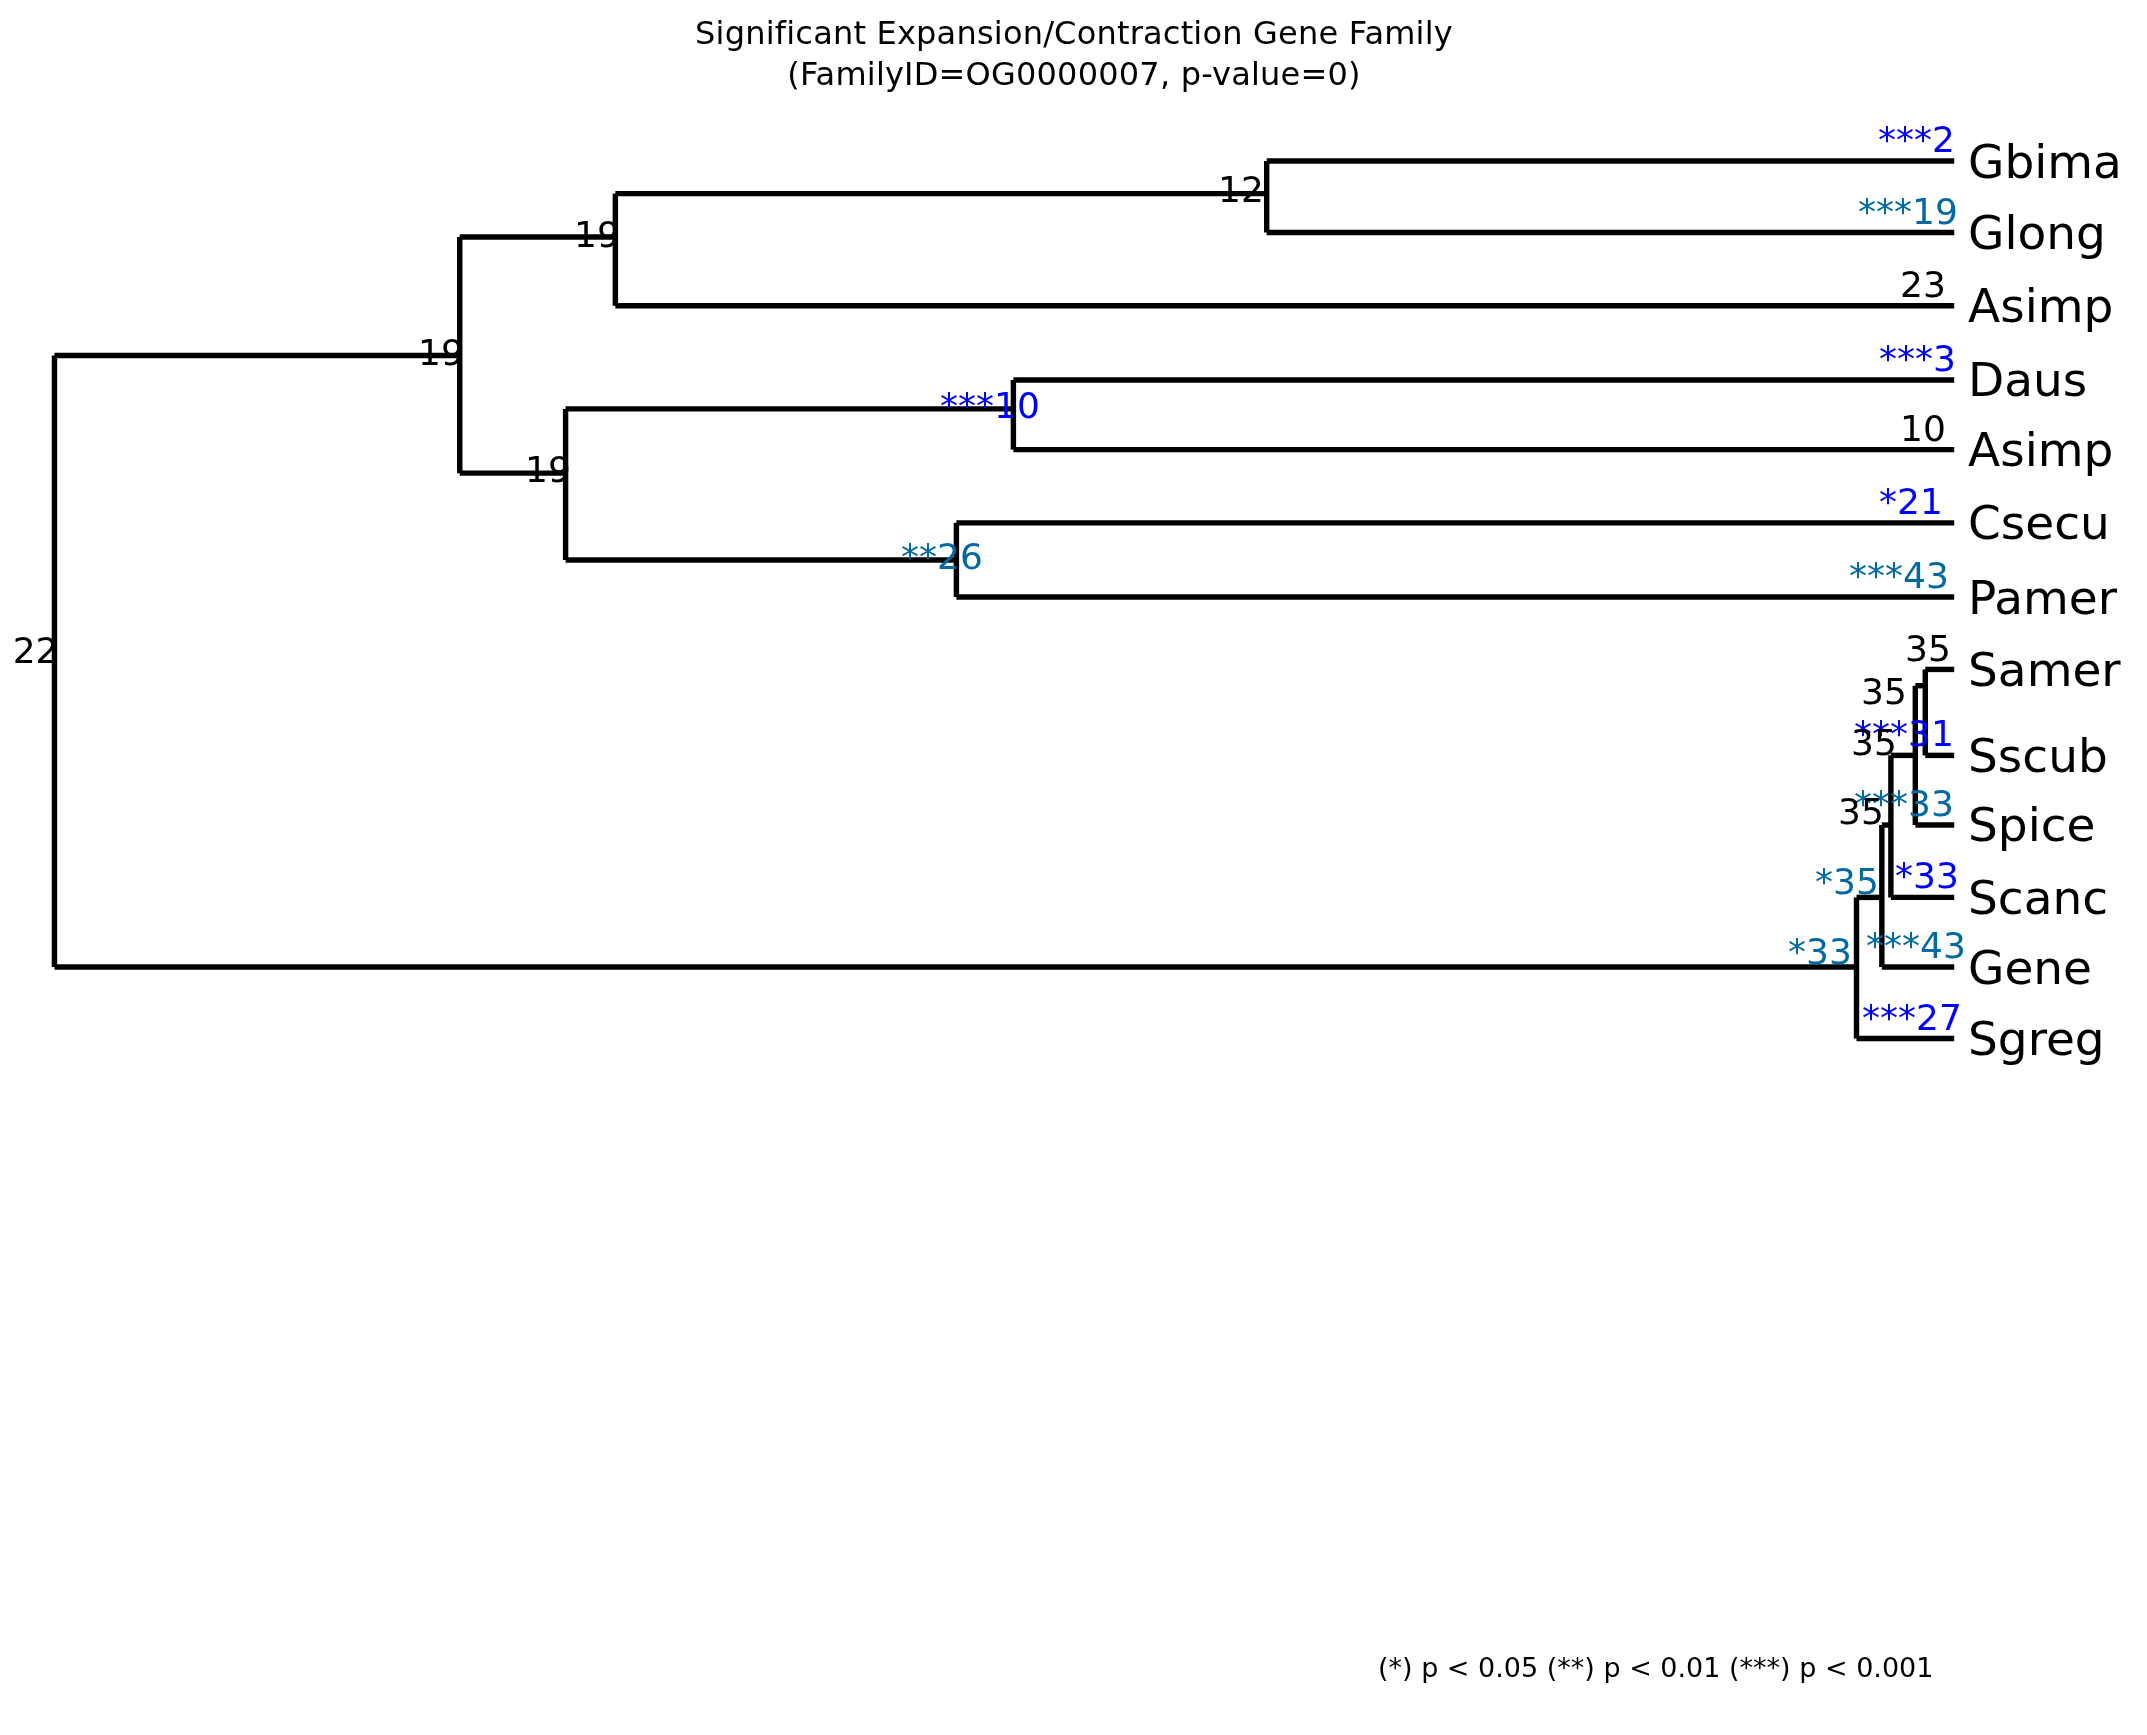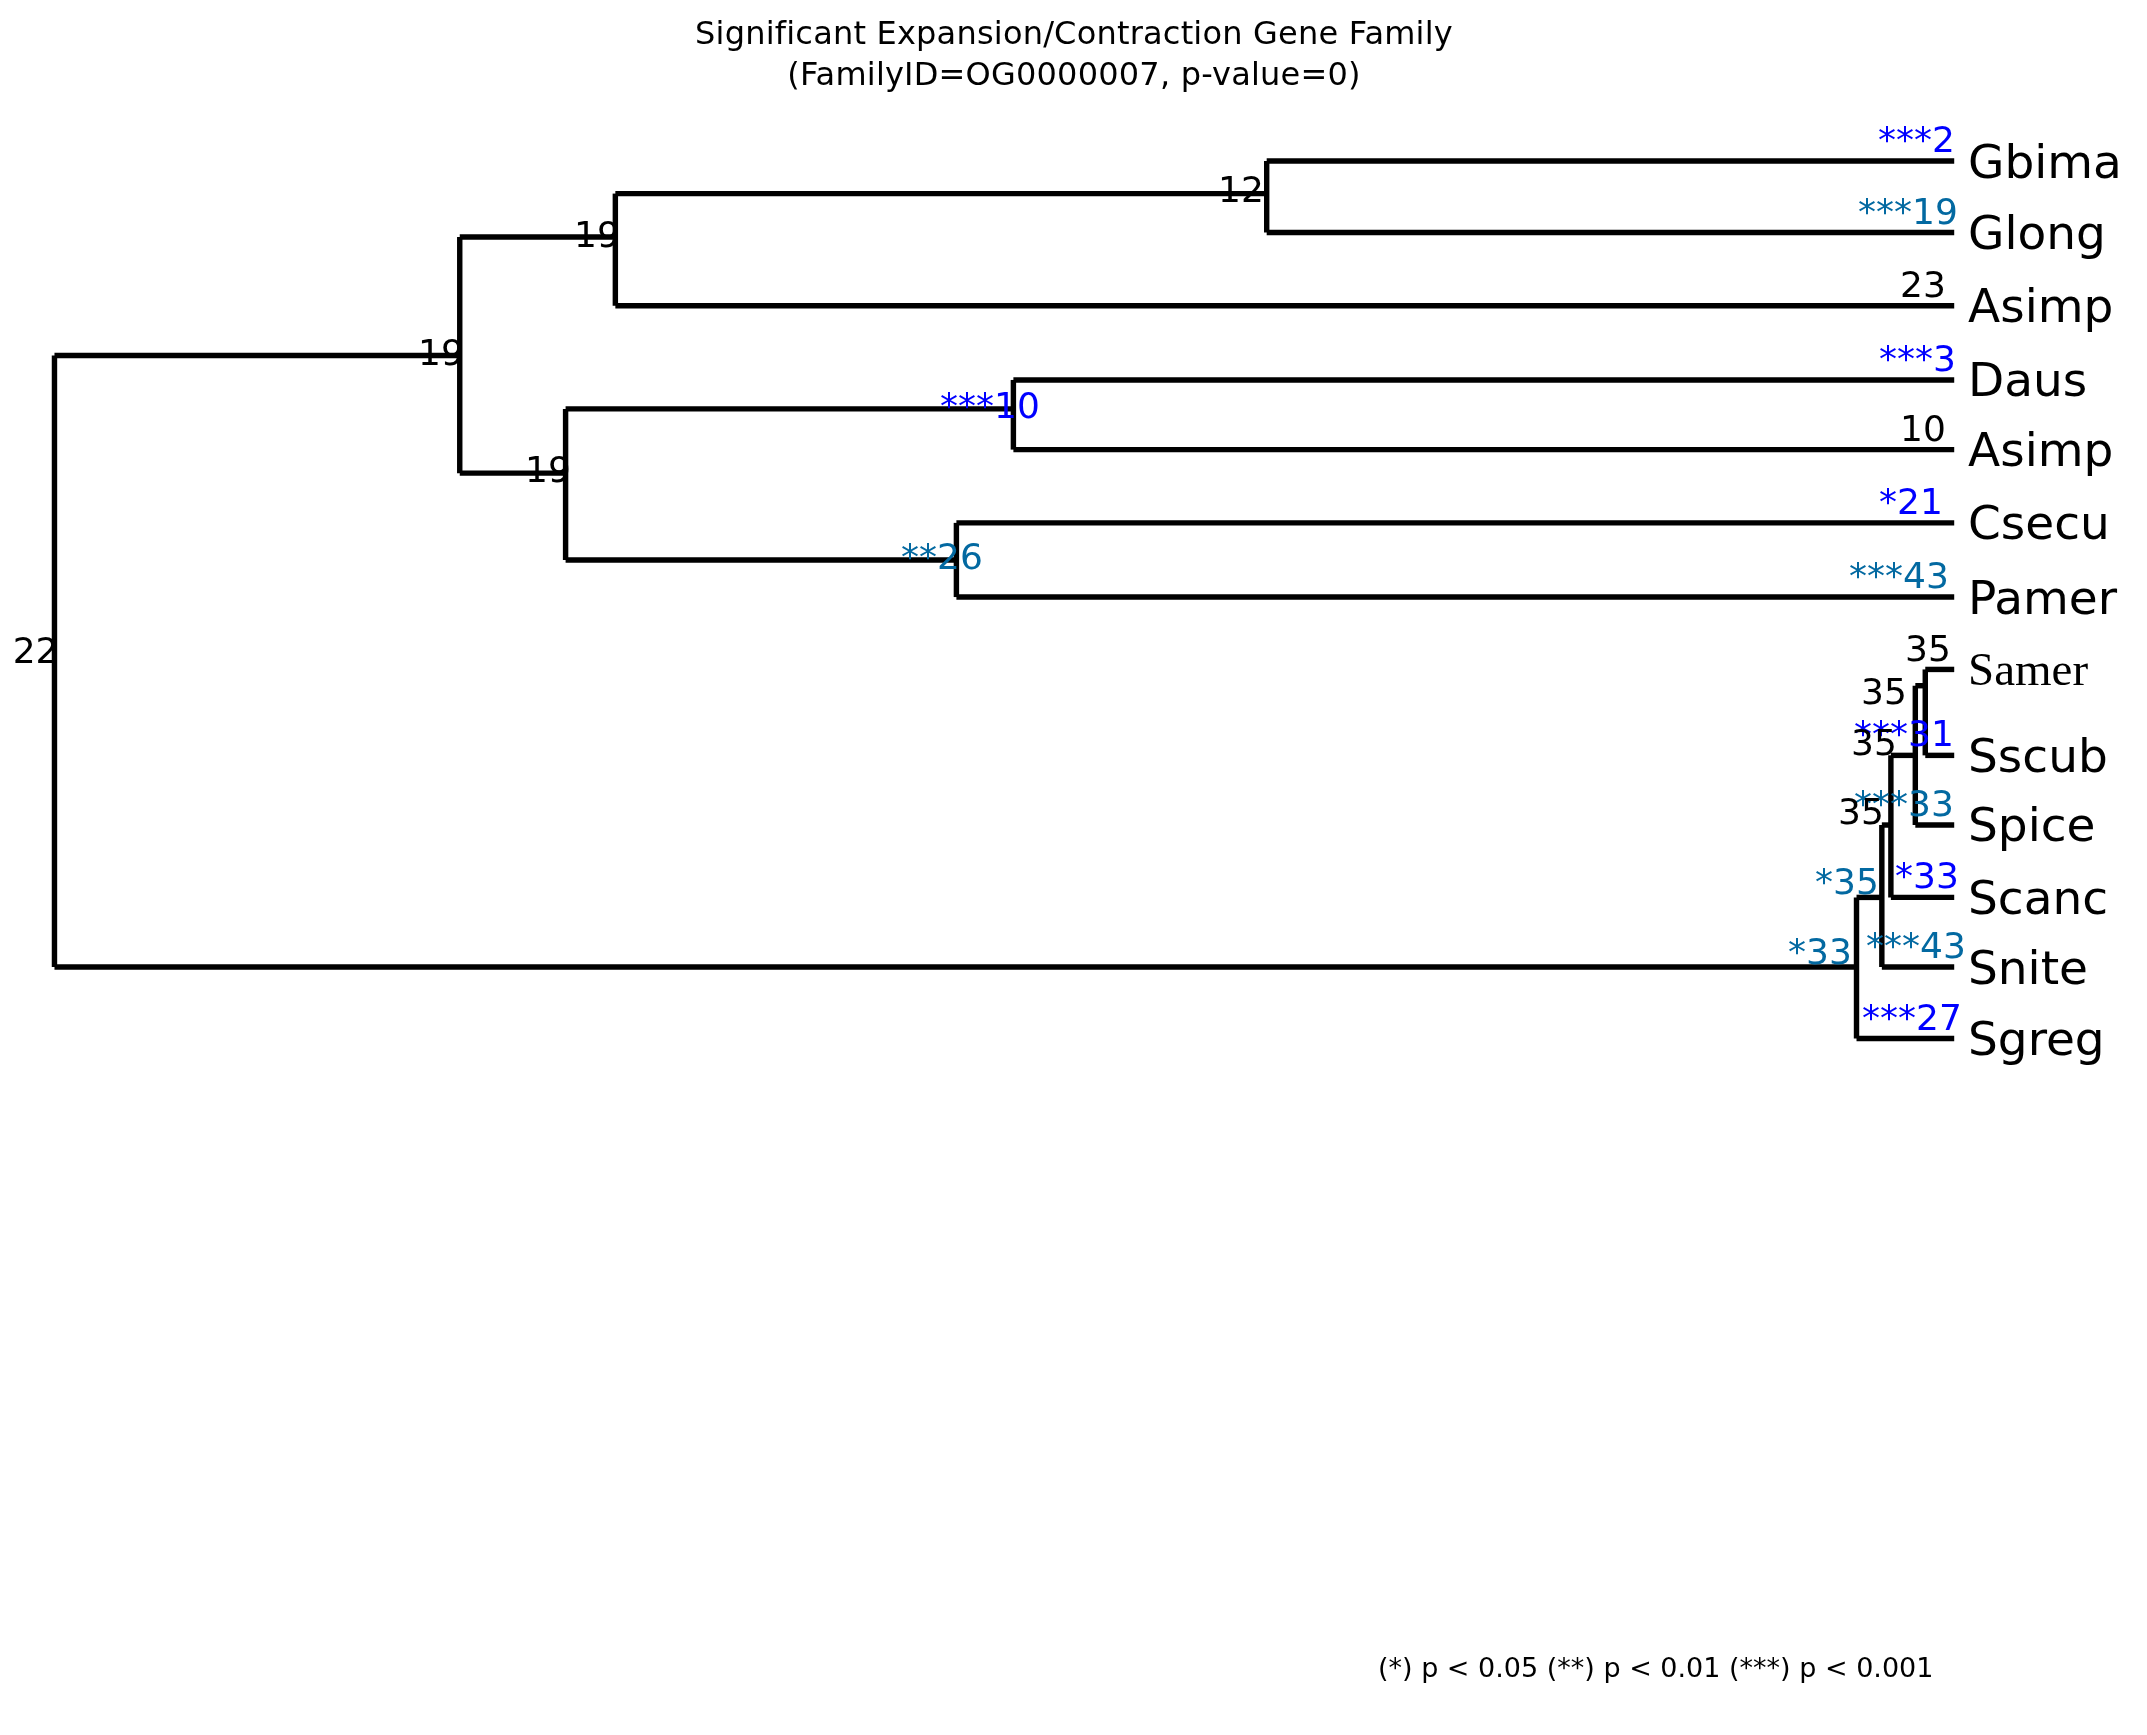--- a/index.html
+++ b/index.html
@@ -92,25 +92,25 @@
     </g>
   </svg>
 
   <div class="tiplabel" style="left:1968px;top:138px;">Gbima</div>
   <div class="tiplabel" style="left:1968px;top:209px;">Glong</div>
   <div class="tiplabel" style="left:1968px;top:282px;">Asimp</div>
   <div class="tiplabel" style="left:1968px;top:356px;">Daus</div>
   <div class="tiplabel" style="left:1968px;top:426px;">Asimp</div>
   <div class="tiplabel" style="left:1968px;top:499px;">Csecu</div>
   <div class="tiplabel" style="left:1968px;top:574px;">Pamer</div>
-  <div class="tiplabel" style="left:1968px;top:646px;font-family:Liberation Serif, serif;">Samer</div>
+  <div class="tiplabel" style="left:1968px;top:646px;">Samer</div>
   <div class="tiplabel" style="left:1968px;top:732px;">Sscub</div>
   <div class="tiplabel" style="left:1968px;top:801px;">Spice</div>
   <div class="tiplabel" style="left:1968px;top:874px;">Scanc</div>
-  <div class="tiplabel" style="left:1968px;top:944px;">Snite</div>
+  <div class="tiplabel" style="left:1968px;top:944px;">Gene</div>
   <div class="tiplabel" style="left:1968px;top:1015px;">Sgreg</div>
 
   <div class="annot blu" style="left:1878px;top:122px;">
     <span class="stars">***</span><span>2</span>
   </div>
   <div class="annot red" style="left:1858px;top:194px;">
     <span class="stars">***</span><span>19</span>
   </div>
   <div class="annot blk" style="left:1900px;top:267px;">
     <span class="stars"></span><span>23</span>

